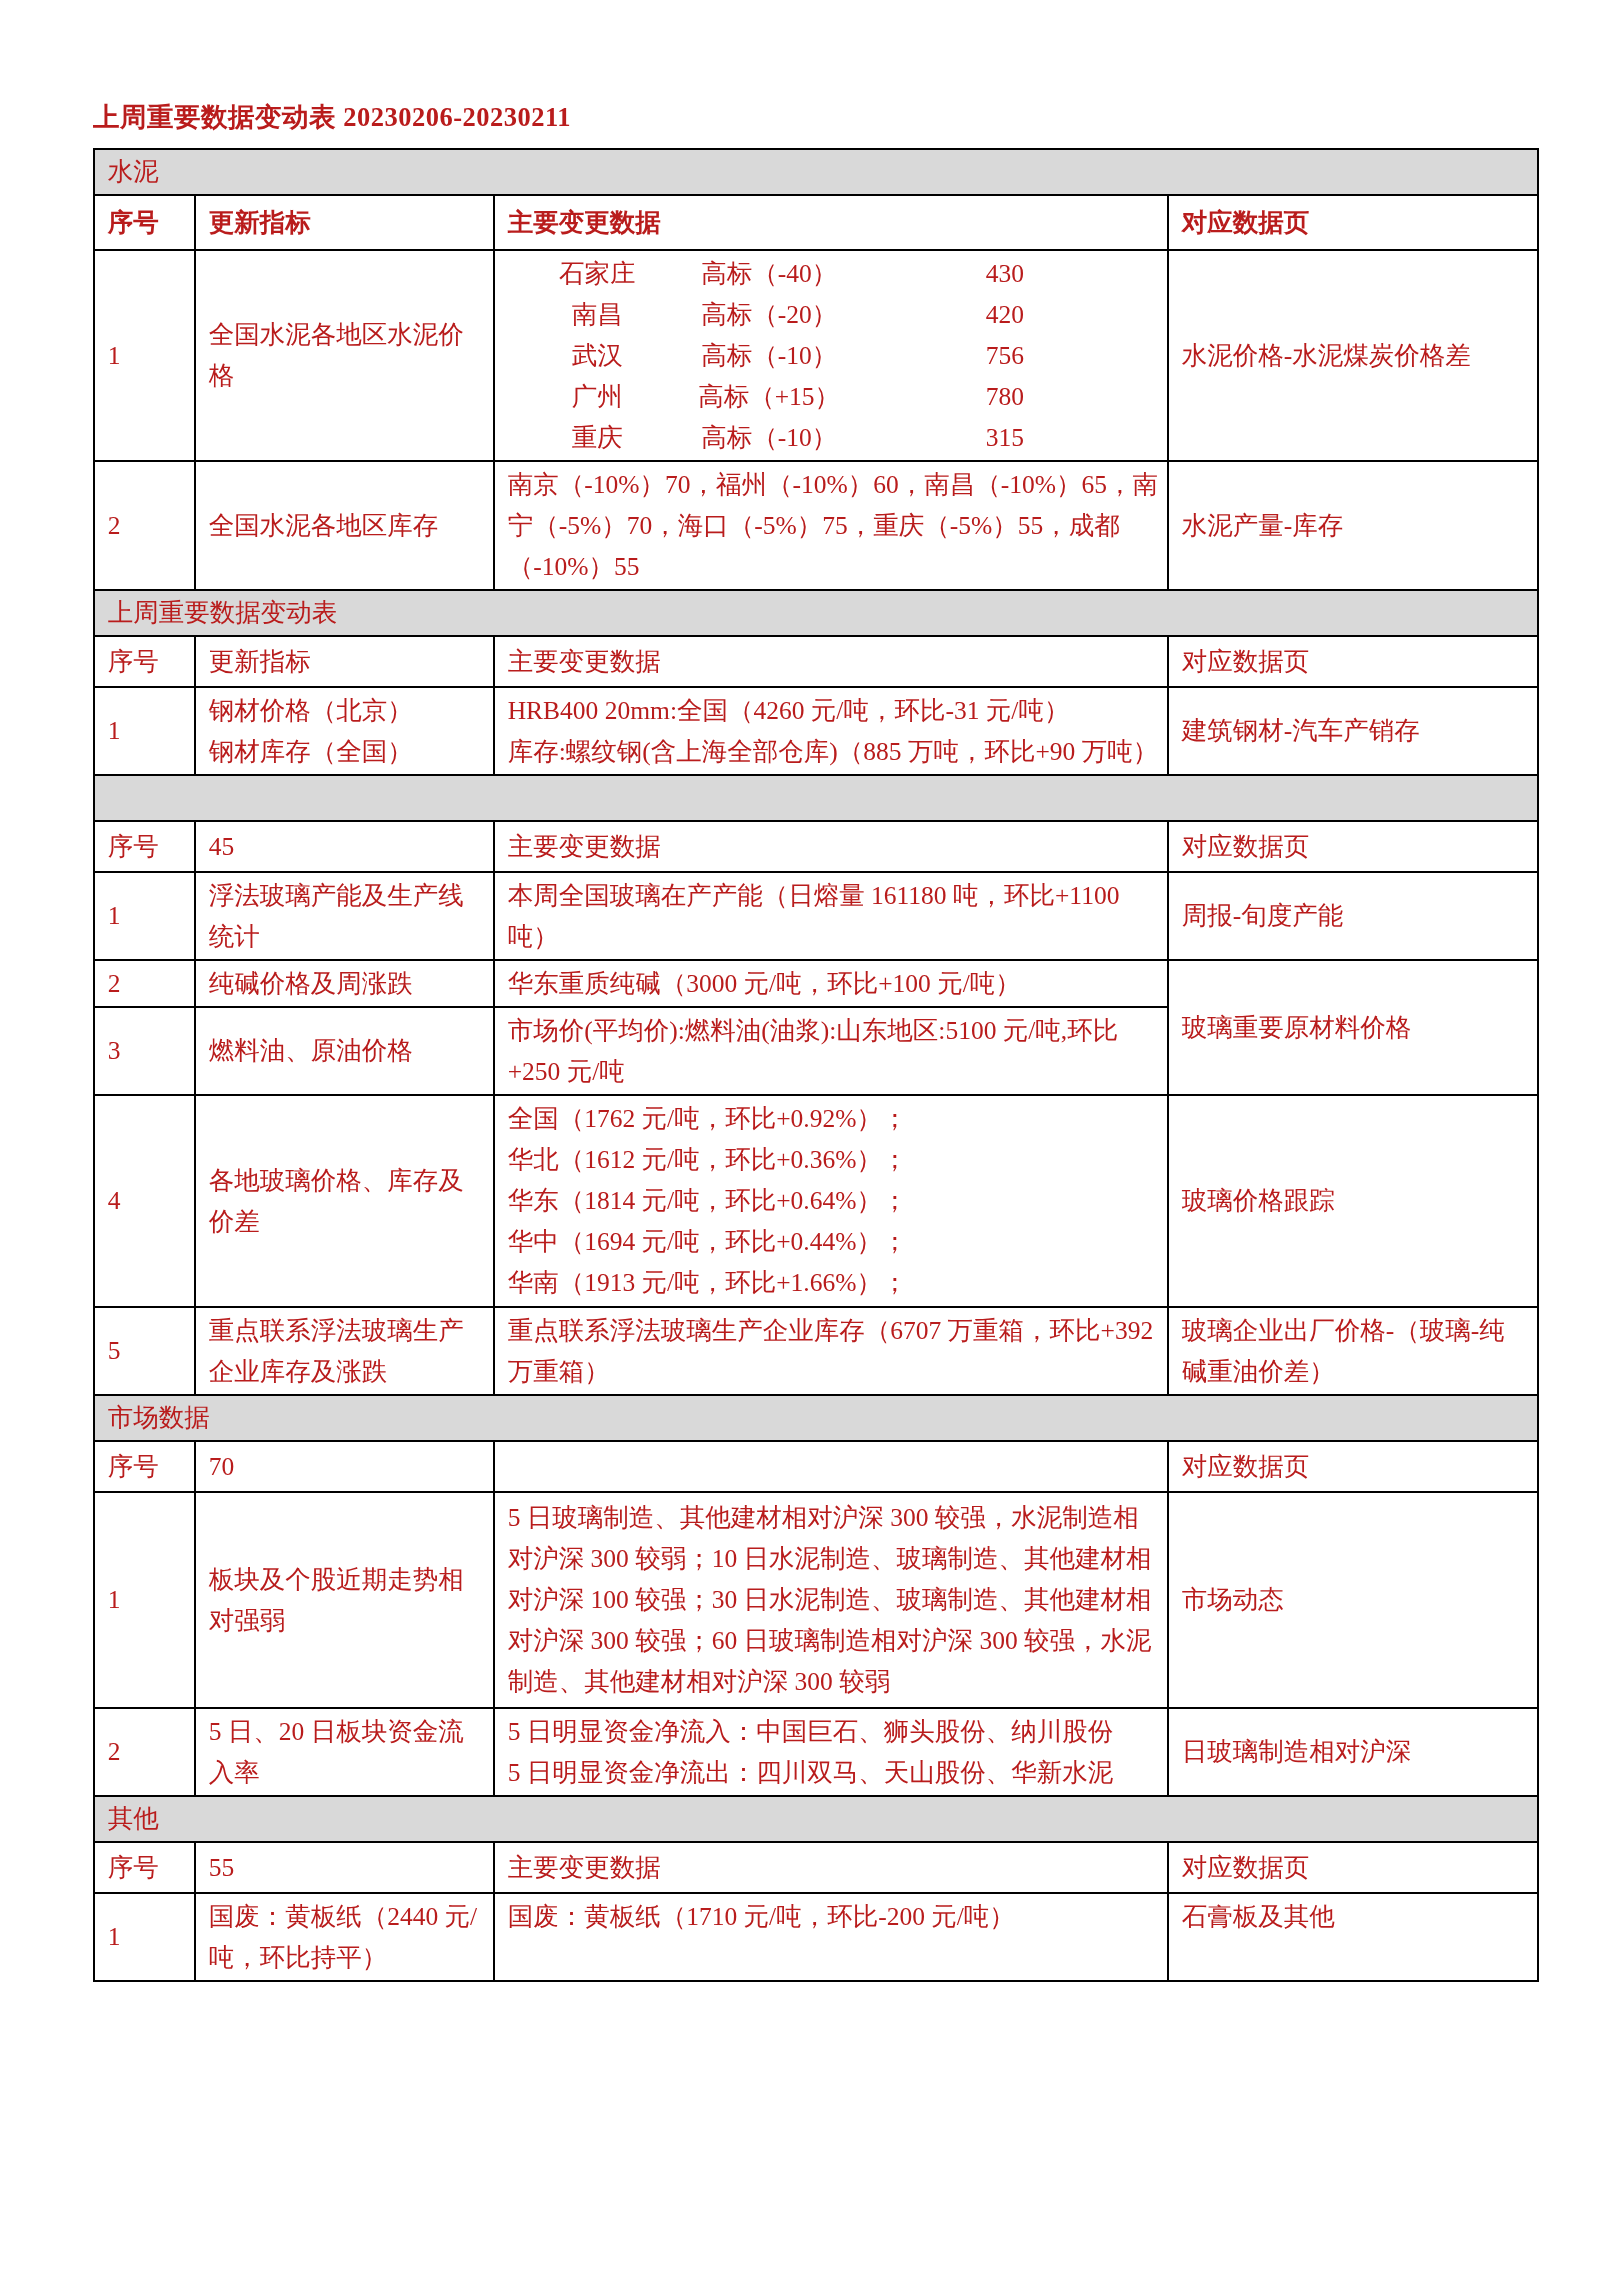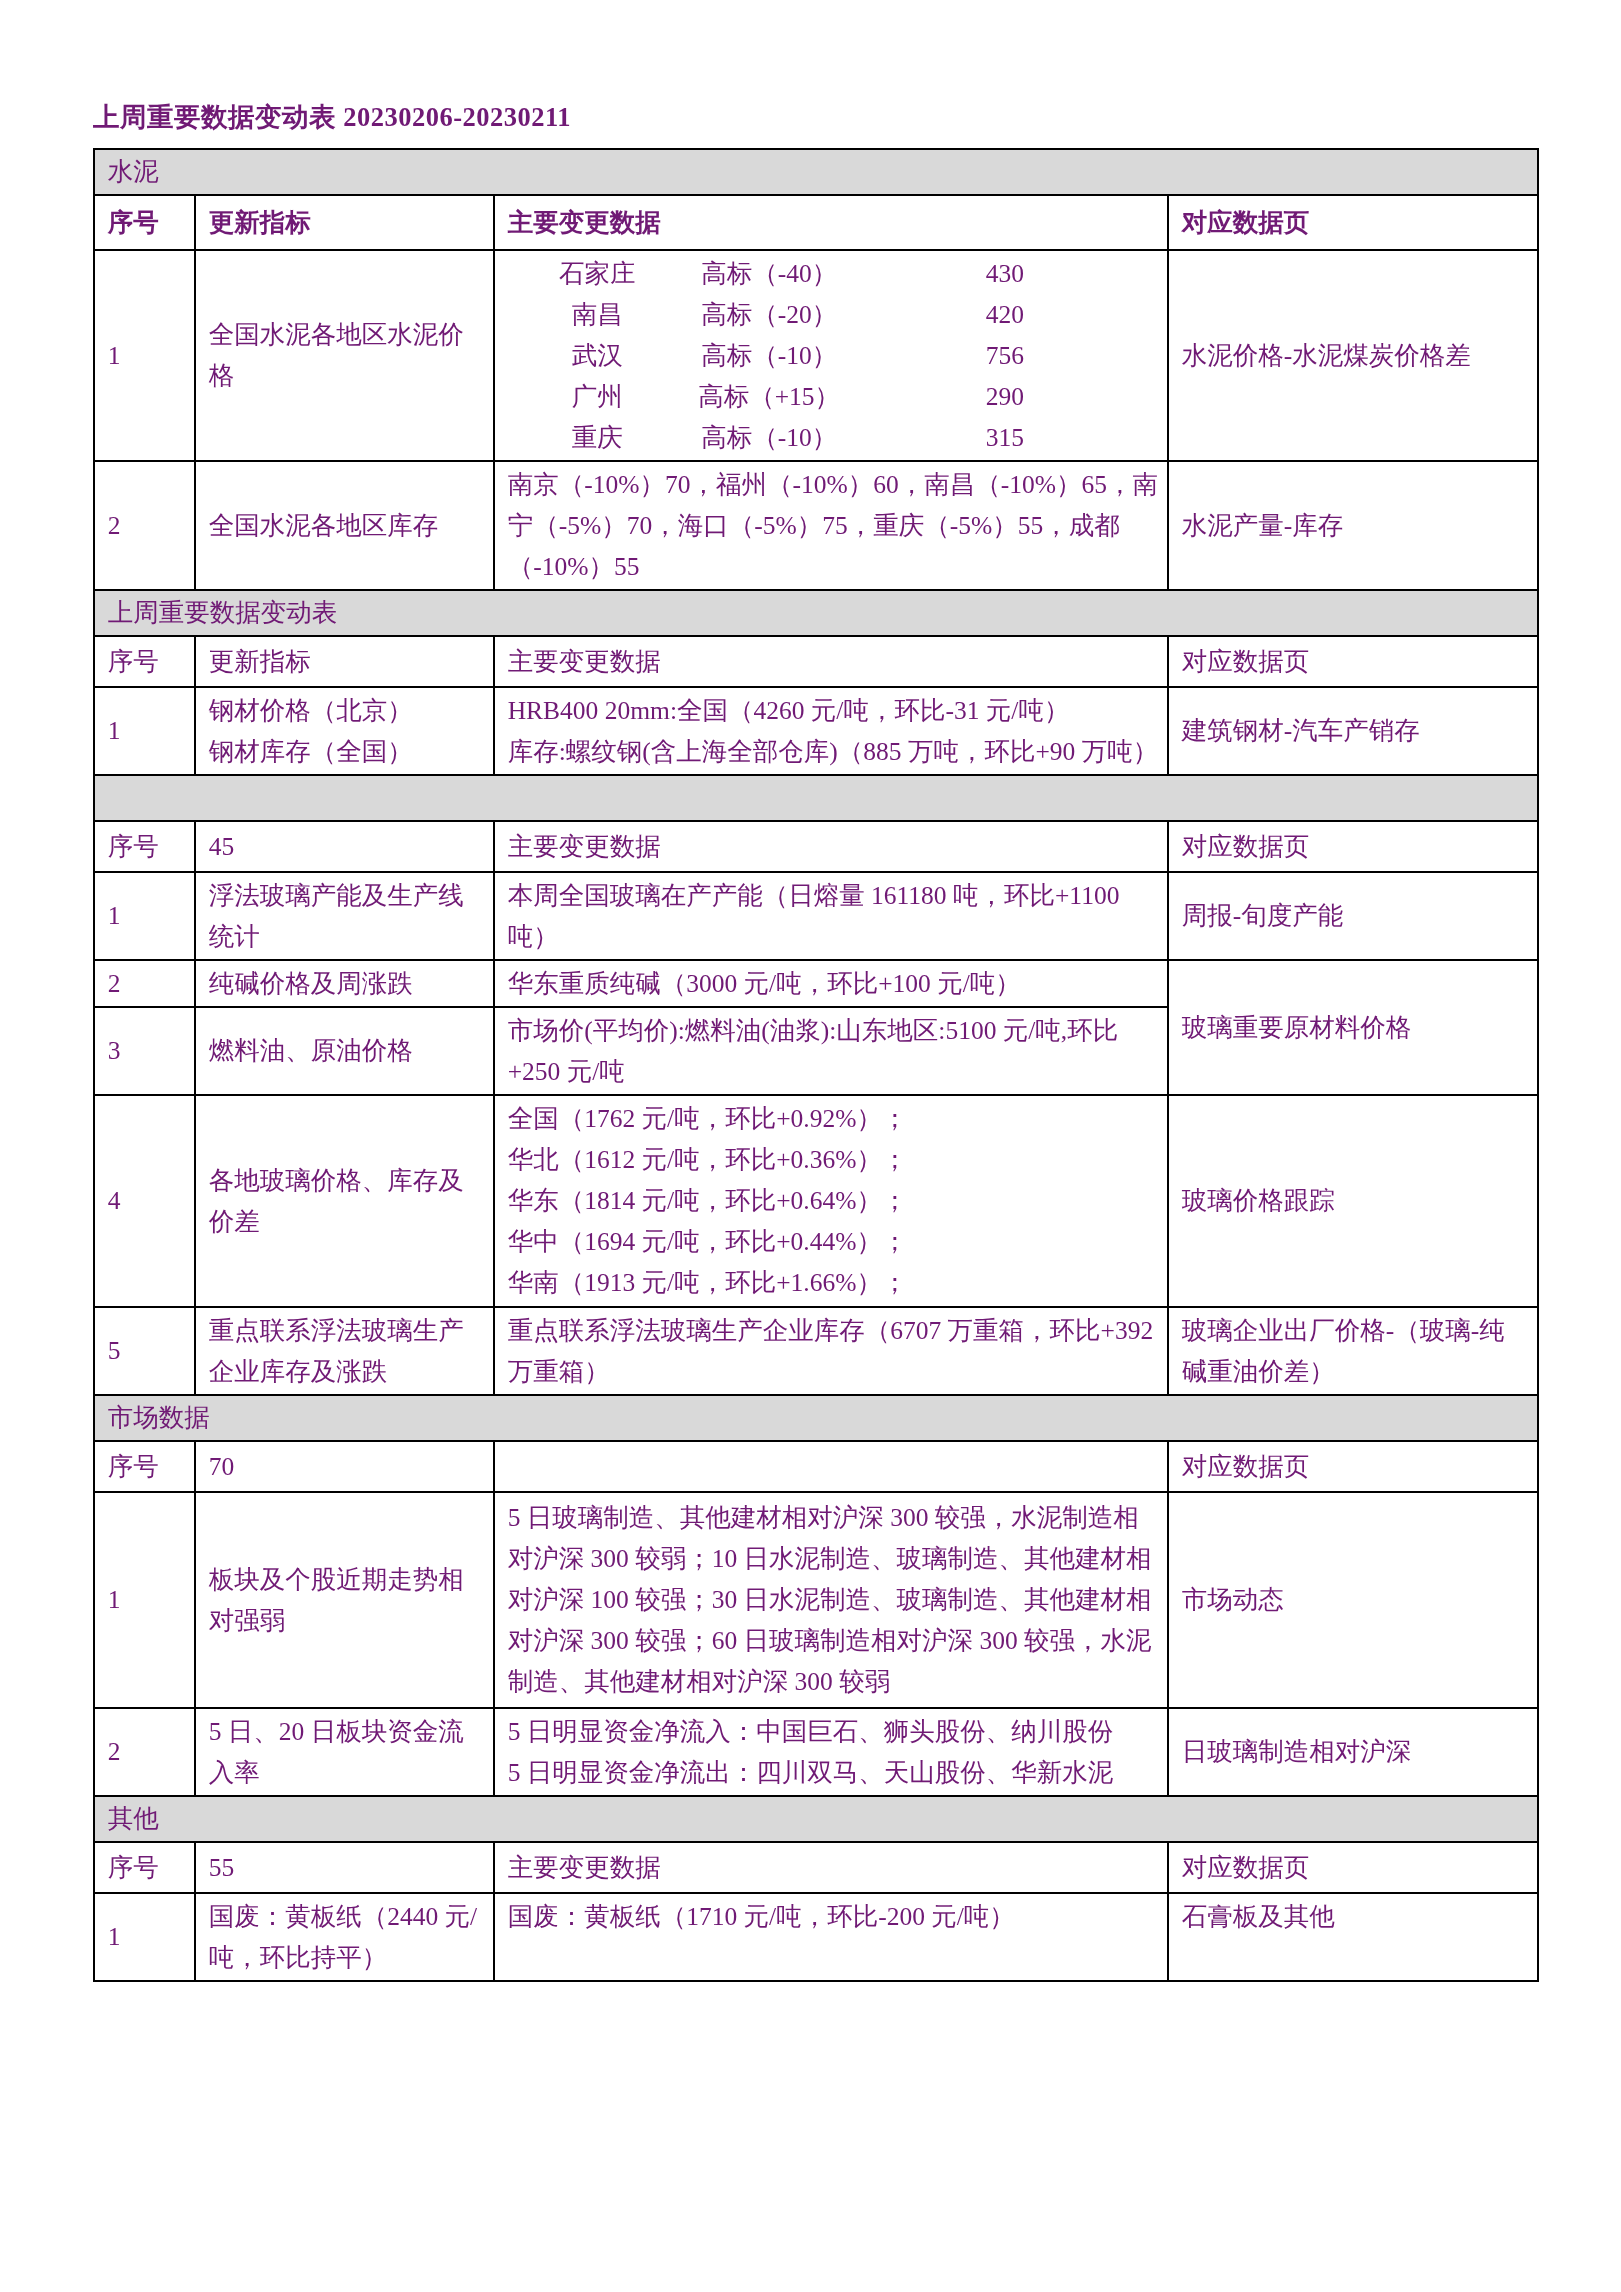--- a/index.html
+++ b/index.html
@@ -1,21 +1,21 @@
 <!DOCTYPE html>
 <html><head>
 <meta charset="utf-8">
 <style>
   html,body{margin:0;padding:0;background:#fff;}
   .page{
     position:relative;
     width:1621px;height:2293px;
     background:#ffffff;
     font-family:"Liberation Serif","DejaVu Serif",serif;
-    color:#701a75;
+    color:#b91c1c;
     overflow:hidden;
   }
   .content{padding:99px 0 0 93px;}
   .title{
     font-size:26.5px;
     font-weight:bold;
     margin:0 0 12.7px 0;
     letter-spacing:0.5px;
   }
   table.main{
@@ -88,21 +88,21 @@
             <span class="cv">420</span>
           </div>
           <div class="cline">
             <span class="cc">武汉</span>
             <span class="cg">高标（-10）</span>
             <span class="cv">756</span>
           </div>
           <div class="cline">
             <span class="cc">广州</span>
             <span class="cg">高标（+15）</span>
-            <span class="cv">290</span>
+            <span class="cv">780</span>
           </div>
           <div class="cline">
             <span class="cc">重庆</span>
             <span class="cg">高标（-10）</span>
             <span class="cv">315</span>
           </div>
         </td>
         <td>水泥价格-水泥煤炭价格差</td>
       </tr>
       <tr style="height:125px">

